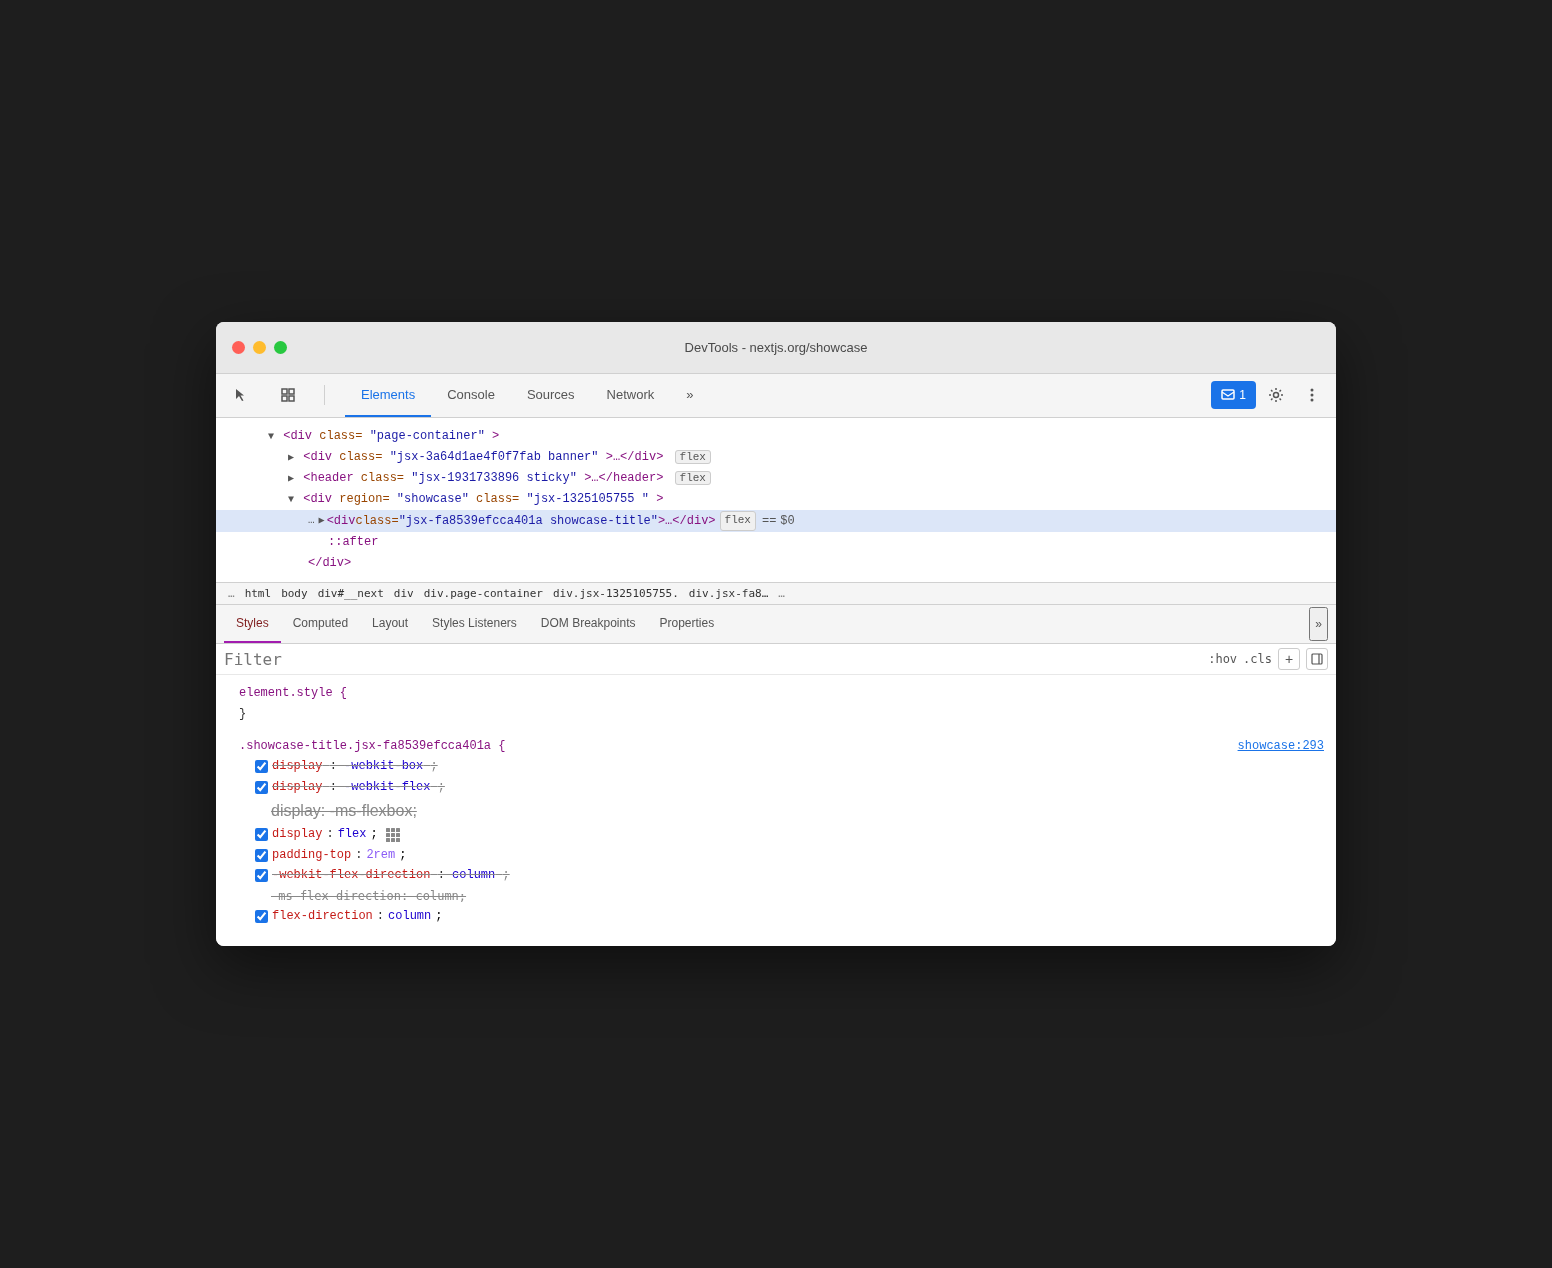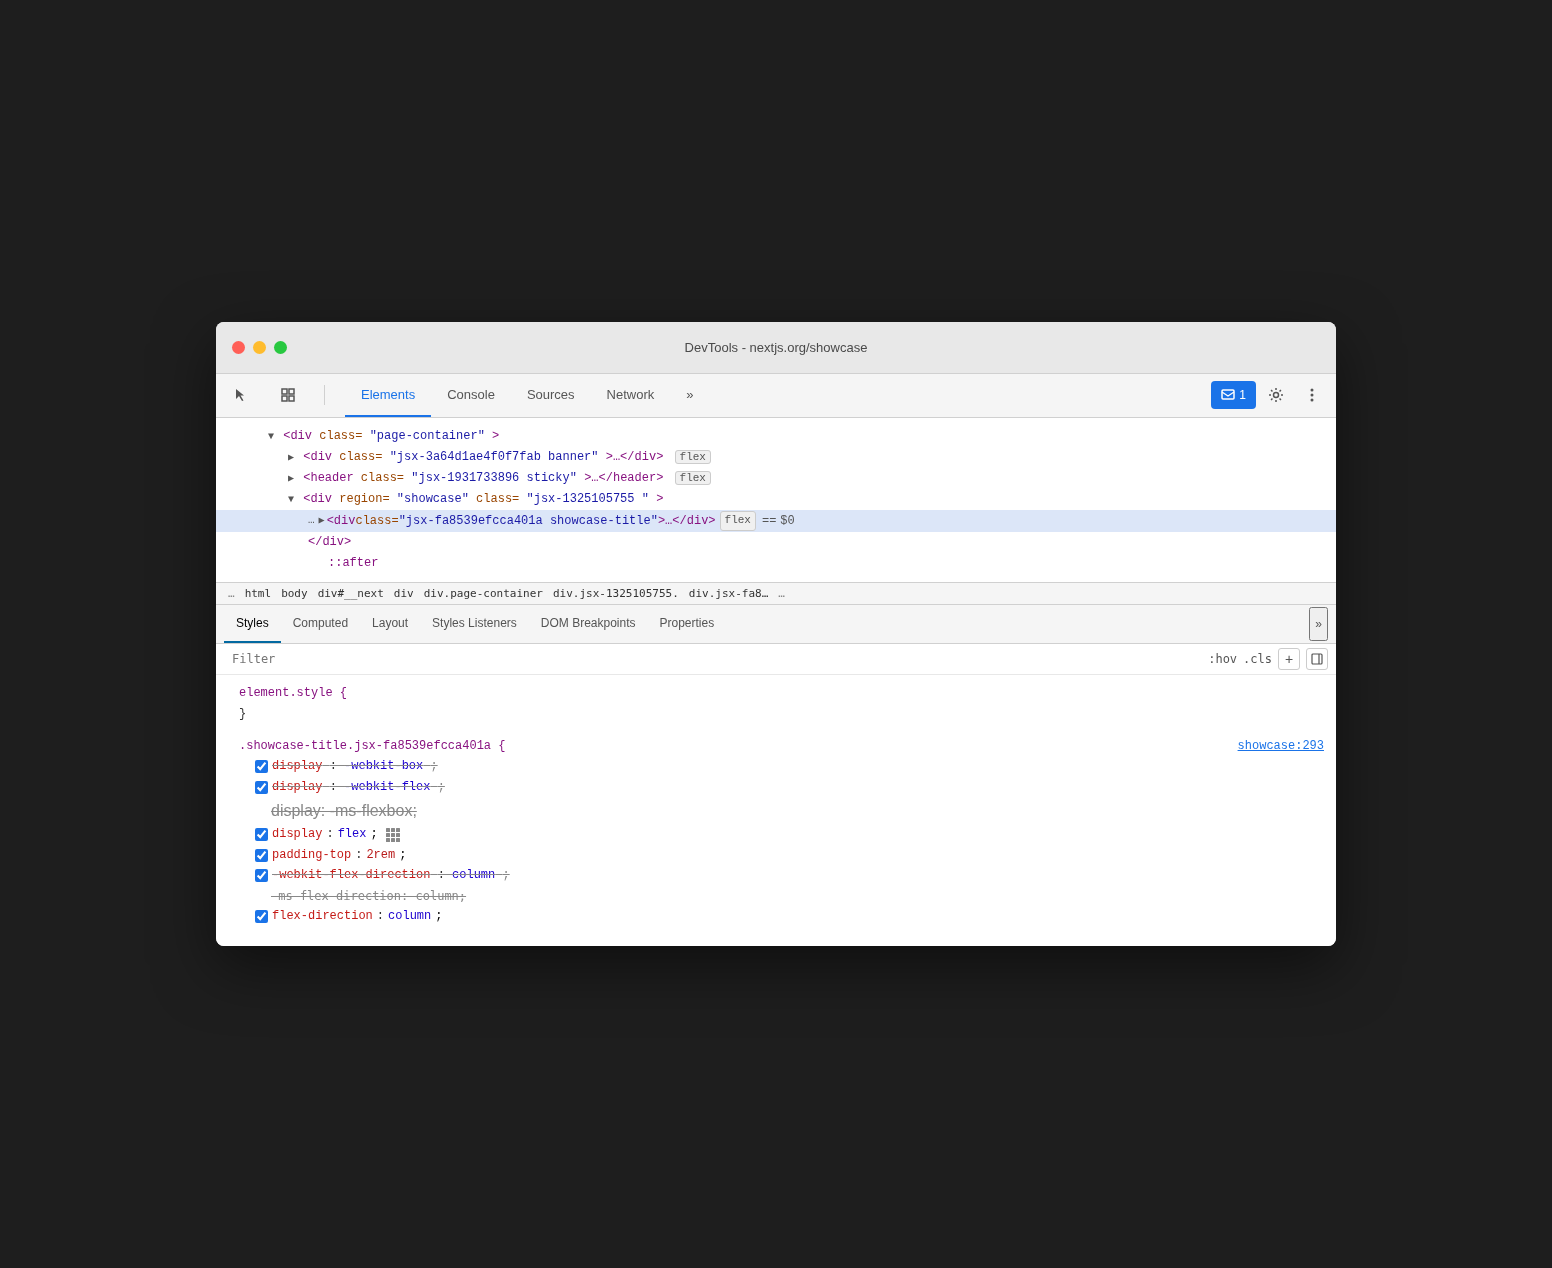--- a/index.html
+++ b/index.html
@@ -217,22 +217,22 @@
       color: #555;
       cursor: pointer;
       border: none;
       background: transparent;
       border-bottom: 2px solid transparent;
       height: 38px;
       display: flex;
       align-items: center;
     }
     .panel-tab.active {
-      color: #000000;
-      border-bottom: 2px solid #0369a1;
+      color: #7f1d1d;
+      border-bottom: 2px solid #a21caf;
     }
 
     .panel-tab-more {
       margin-left: auto;
       font-size: 12px;
       color: #555;
       cursor: pointer;
       padding: 8px 4px;
     }
 
@@ -242,25 +242,24 @@
       align-items: center;
       padding: 4px 8px;
       border-bottom: 1px solid #e8e8e8;
       gap: 8px;
     }
 
     .filter-input {
       flex: 1;
       border: none;
       outline: none;
-      font-size: 12px;
+      font-size: 16px;
       font-family: 'Menlo', monospace;
       color: #333;
       background: transparent;
-      margin-left: 8px;
     }
 
     .filter-actions {
       display: flex;
       align-items: center;
       gap: 6px;
       font-size: 12px;
       color: #555;
     }
 
@@ -465,26 +464,26 @@
       <span class="triangle">▶</span>
       <span class="tag">&lt;div</span>
       <span style="color:#994500"> class=</span>
       <span style="color:#1a1aa6">"jsx-fa8539efcca401a showcase-title"</span>
       <span class="tag">&gt;…&lt;/div&gt;</span>
       <span class="badge">flex</span>
       <span style="color:#555;margin-left:6px;font-size:12px;">==</span>
       <span style="color:#555;margin-left:4px;font-size:12px;">$0</span>
     </div>
 
+    <div class="dom-line indent-5">
+      <span class="pseudo">::after</span>
+    </div>
+
     <div class="dom-line indent-4">
       <span class="tag">&lt;/div&gt;</span>
-    </div>
-
-    <div class="dom-line indent-5">
-      <span class="pseudo">::after</span>
     </div>
   </div>
 
   <div class="breadcrumb">
     <span class="bc-dots">…</span>
     <span class="bc-sep"> </span>
     <span class="bc-item">html</span>
     <span class="bc-sep"> </span>
     <span class="bc-item">body</span>
     <span class="bc-sep"> </span>
@@ -597,21 +596,21 @@
             <span class="grid-cell"></span>
               <span class="grid-cell"></span>
               <span class="grid-cell"></span>
           </span>
         </div>
 
         <div class="css-prop-line">
           <input type="checkbox" class="checkbox" checked="" style="">
           <span style="color:#c41a16">padding-top</span>
           <span style="color:#333">: </span>
-          <span style="color:#b91c1c">2rem</span>
+          <span style="color:#8b5cf6">2rem</span>
           <span>;</span>
         </div>
 
         <div class="css-prop-line">
           <input type="checkbox" class="checkbox" checked="" style="">
           <span class="css-strikethrough">
             <span style="color:#c41a16">-webkit-flex-direction</span>
             <span style="color:#333">: </span>
             <span style="color:#1c00cf">column</span>
             <span>;</span>

